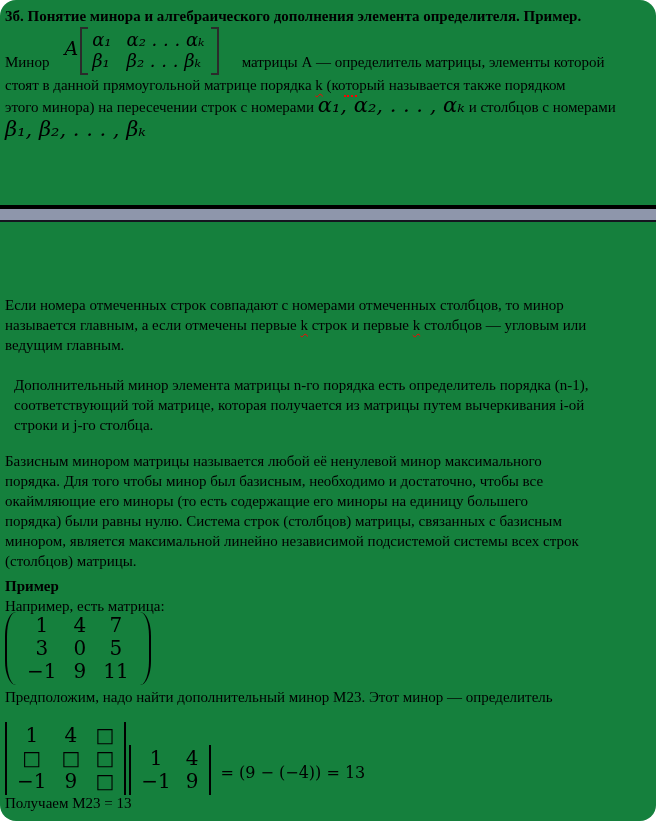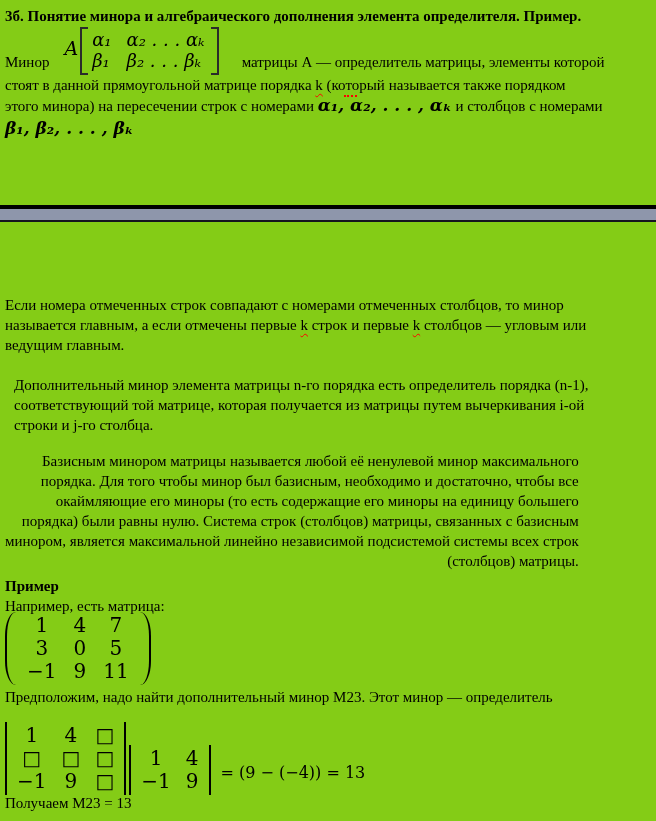--- a/index.html
+++ b/index.html
@@ -1,18 +1,18 @@
 <!DOCTYPE html>
 <html><head>
 <meta charset="utf-8">
 <style>
   html,body { margin:0; padding:0; background:#fff; }
   .page {
-    position:relative; width:656px; height:821px; background:#84cc16;
-    font-family:"Liberation Serif", serif; color:#000; overflow:hidden;
+    position:relative; width:656px; height:821px; background:#15803d;
+    font-family:"Liberation Serif", serif; color:#000; overflow:hidden;border-radius:16px;
   }
   .abs { position:absolute; left:5px; }
   .line { font-size:15px; line-height:20px; white-space:nowrap; }
   .bold { font-weight:bold; }
 
   
   .sp {
     text-decoration: underline;
     text-decoration-style: wavy;
     text-decoration-color: #ff0000;
@@ -21,21 +21,21 @@
     text-decoration-skip-ink: none;
   }
   .squig-mark {
     position:absolute; left:344px; top:92px; width:13px; height:3px;
     border-bottom:2px dotted #ff0000;
   }
 
   
   .math {
     font-family:"DejaVu Serif","DejaVu Sans", serif;
-    font-style:italic; font-size:17px;font-weight:bold;
+    font-style:italic; font-size:21px;
   }
 
   
   .formula-row { display:flex; align-items:flex-end; }
   .minor-word { padding-bottom:3px; }
   .A-sym {
     font-family:"DejaVu Serif","DejaVu Sans", serif; font-style:italic;
     font-size:19px; align-self:center; margin:0 2px 6px 15px;
   }
   .sq-matrix { display:flex; align-items:stretch; }
@@ -119,21 +119,21 @@
     <div class="line"><span>называется главным, а если отмечены первые </span><span class="sp">k</span><span> строк и первые </span><span class="sp">k</span><span> столбцов — угловым или</span></div>
     <div class="line">ведущим главным.</div>
   </div>
 
   <div class="abs" style="top:375px;margin-left:9px;">
     <div class="line">Дополнительный минор элемента матрицы n-го порядка есть определитель порядка (n-1),</div>
     <div class="line">соответствующий той матрице, которая получается из матрицы путем вычеркивания i-ой</div>
     <div class="line">строки и j-го столбца.</div>
   </div>
 
-  <div class="abs" style="top:451px;text-align:right;">
+  <div class="abs" style="top:451px;">
     <div class="line">Базисным минором матрицы называется любой её ненулевой минор максимального</div>
     <div class="line">порядка. Для того чтобы минор был базисным, необходимо и достаточно, чтобы все</div>
     <div class="line">окаймляющие его миноры (то есть содержащие его миноры на единицу большего</div>
     <div class="line">порядка) были равны нулю. Система строк (столбцов) матрицы, связанных с базисным</div>
     <div class="line">минором, является максимальной линейно независимой подсистемой системы всех строк</div>
     <div class="line">(столбцов) матрицы.</div>
   </div>
 
   <div class="abs line bold" style="top:576px;">Пример</div>
   <div class="abs line" style="top:596px;">Например, есть матрица:</div>

